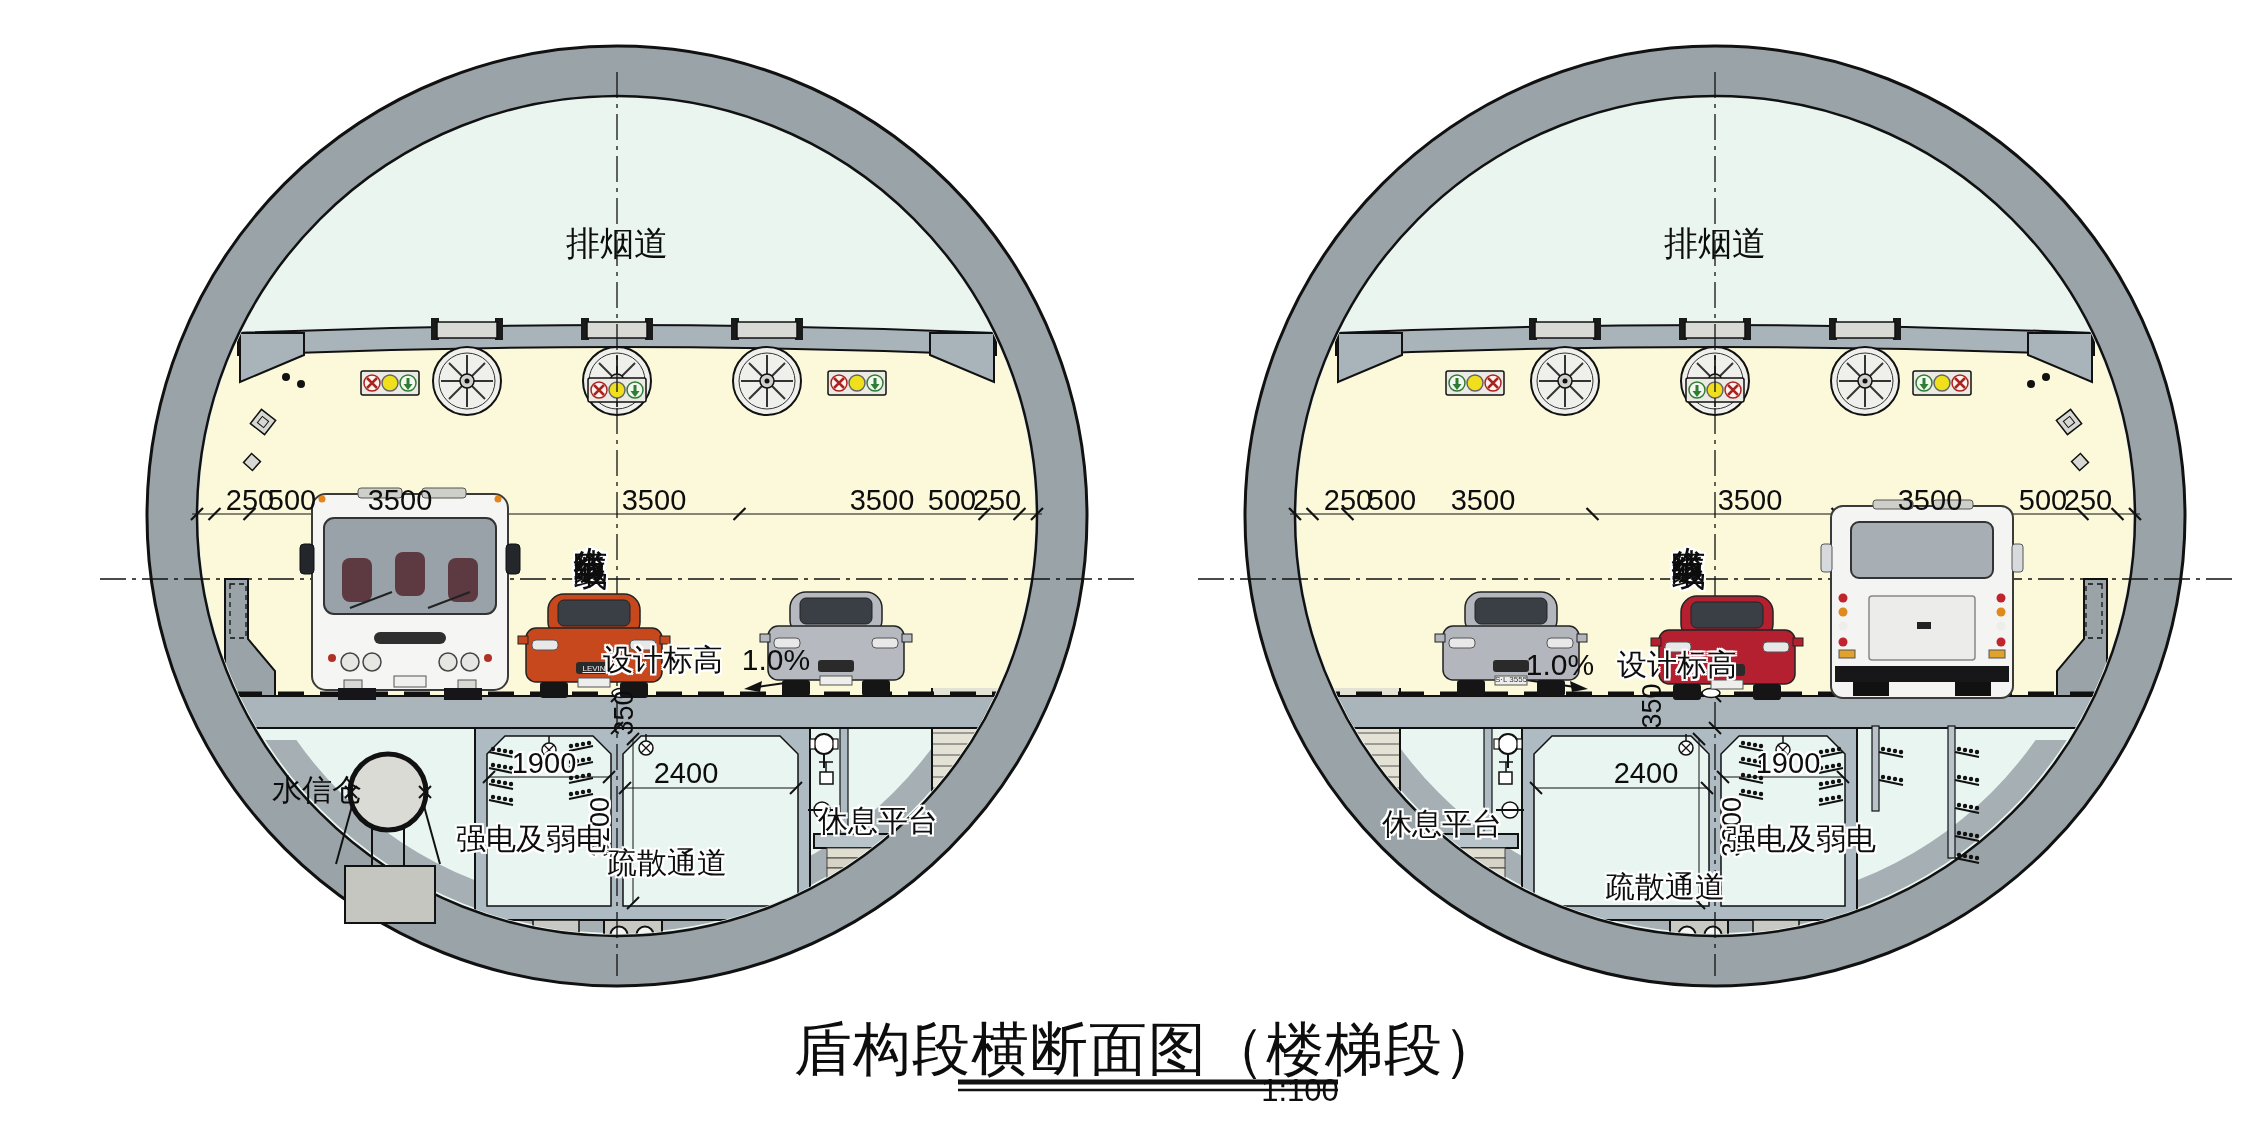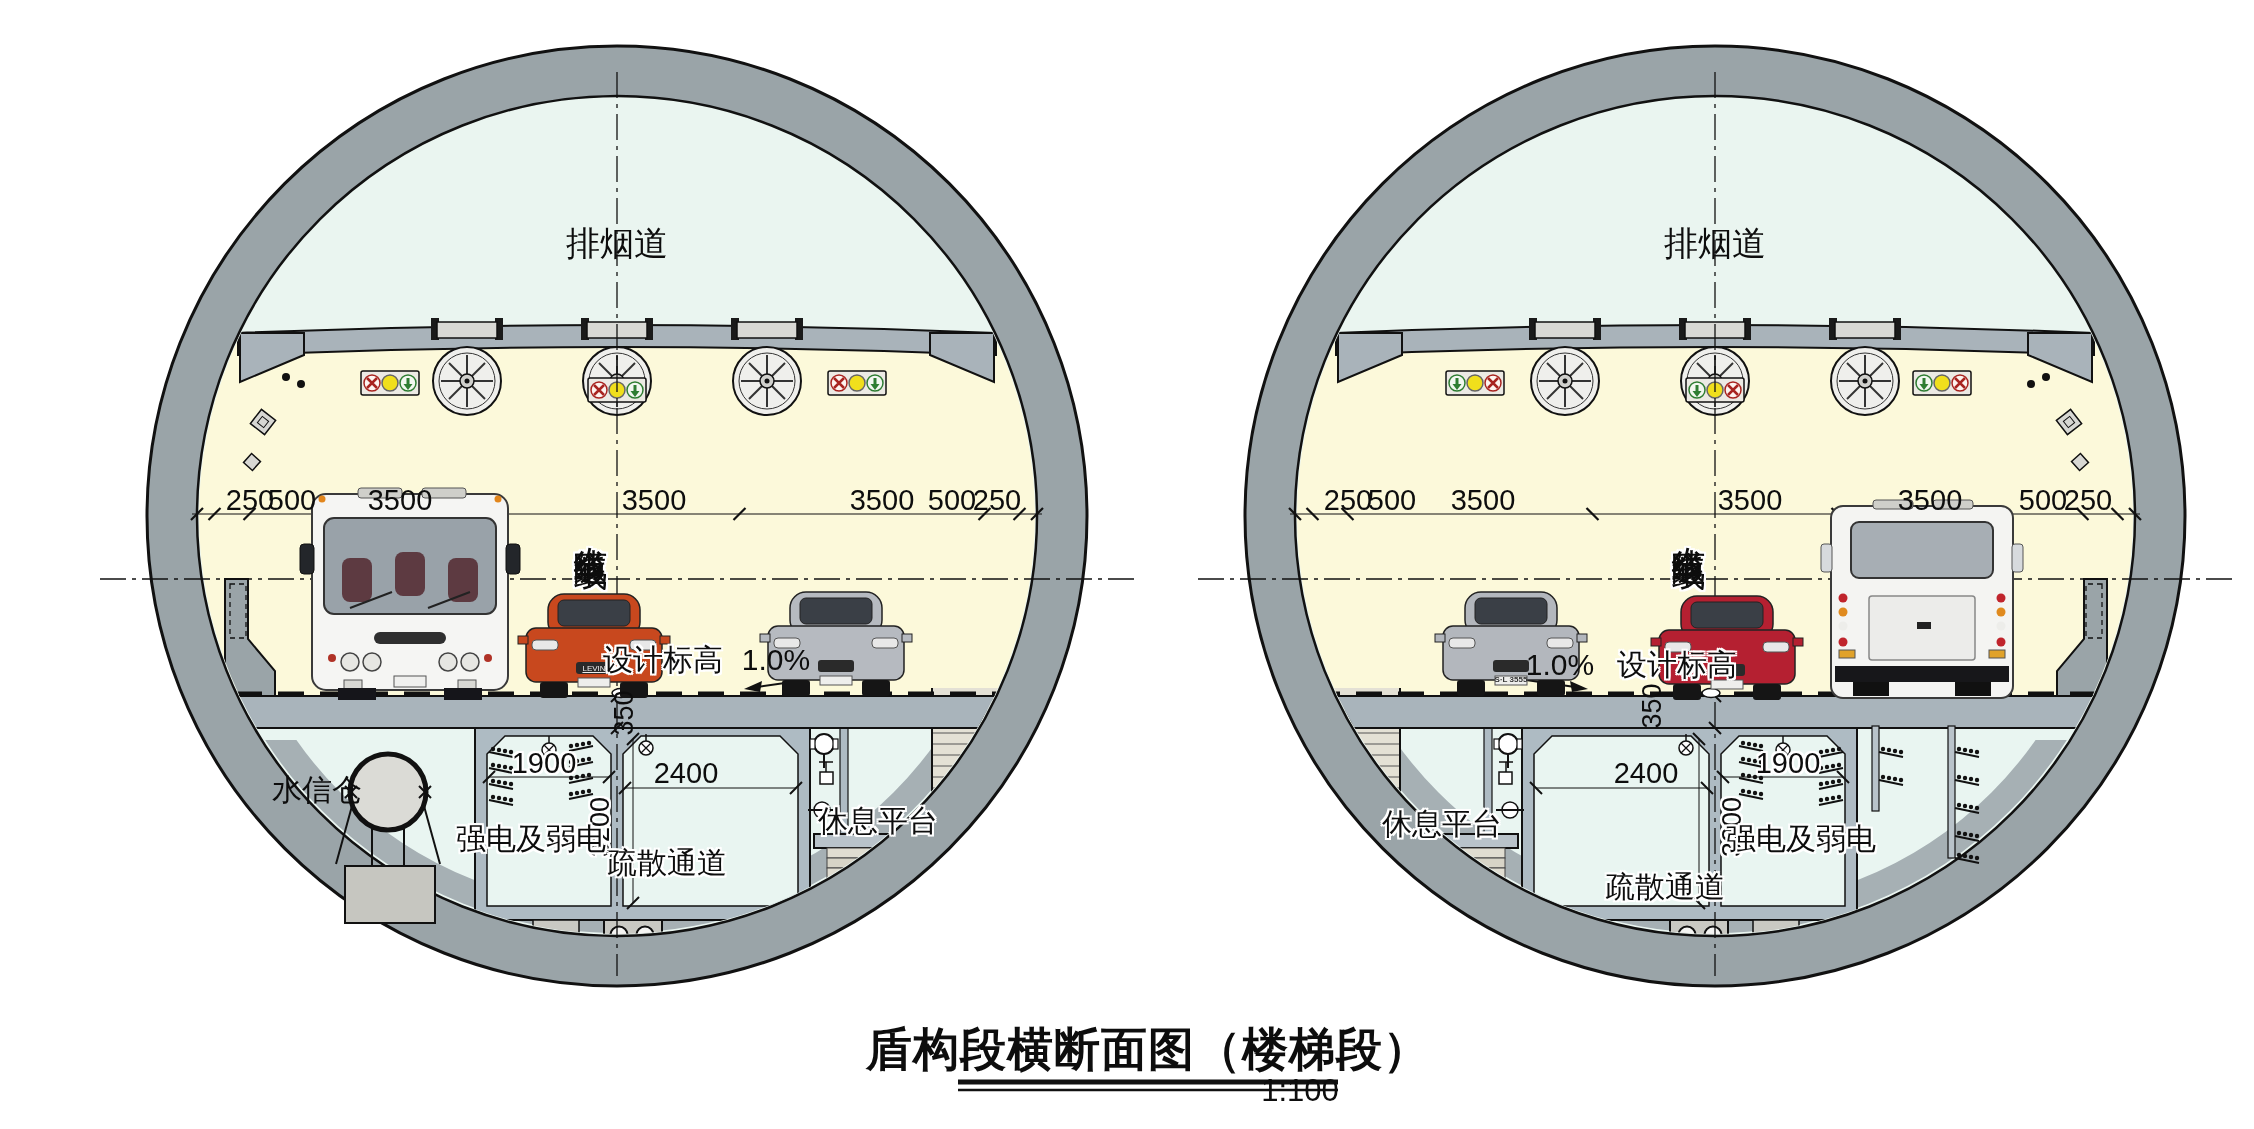--- a/index.html
+++ b/index.html
@@ -7,23 +7,23 @@
          font-family:"Liberation Sans",sans-serif;margin-top:36px;}
   #drawing{position:absolute;left:0;top:0;}
   .lbl{position:absolute;transform:translate(-50%,-50%);font:500 30px "Liberation Sans",sans-serif;
        color:#0d0d0d;white-space:nowrap;line-height:1;}
   .halo{text-shadow:-2px 0 0 #fff,2px 0 0 #fff,0 -2px 0 #fff,0 2px 0 #fff,
         -2px -2px 0 #fff,2px 2px 0 #fff,-2px 2px 0 #fff,2px -2px 0 #fff;}
   .big{font-size:34px;}
   .vert{writing-mode:vertical-rl;text-orientation:upright;font-size:34px;letter-spacing:2px;}
   .rot{transform:translate(-50%,-50%) rotate(-90deg);font-size:27px;}
   .dim{font-size:29px;}
-  .title-txt{font-size:46px;font-weight:700;letter-spacing:1px;}
+  .title-txt{font-size:58px;font-weight:400;letter-spacing:1px;}
   .scale-txt{font-size:31px;}
-  .tiny{font-size:8px;color:#333;text-shadow:none;font-weight:bold;}
+  .tiny{font-size:8px;color:#333;text-shadow:none;}
   .tinyw{font-size:8px;color:#eee;text-decoration:underline;}
 </style>
 </head>
 <body>
 
 <div id="stage">
 
 <svg id="drawing" width="2254" height="1129" viewBox="0 0 2254 1129">
 <defs>
   <clipPath id="clipL">

